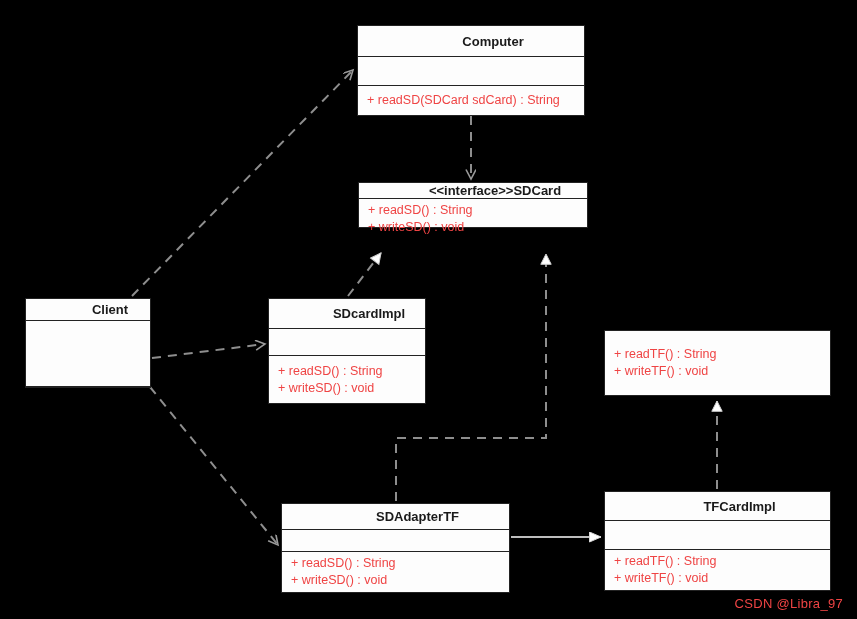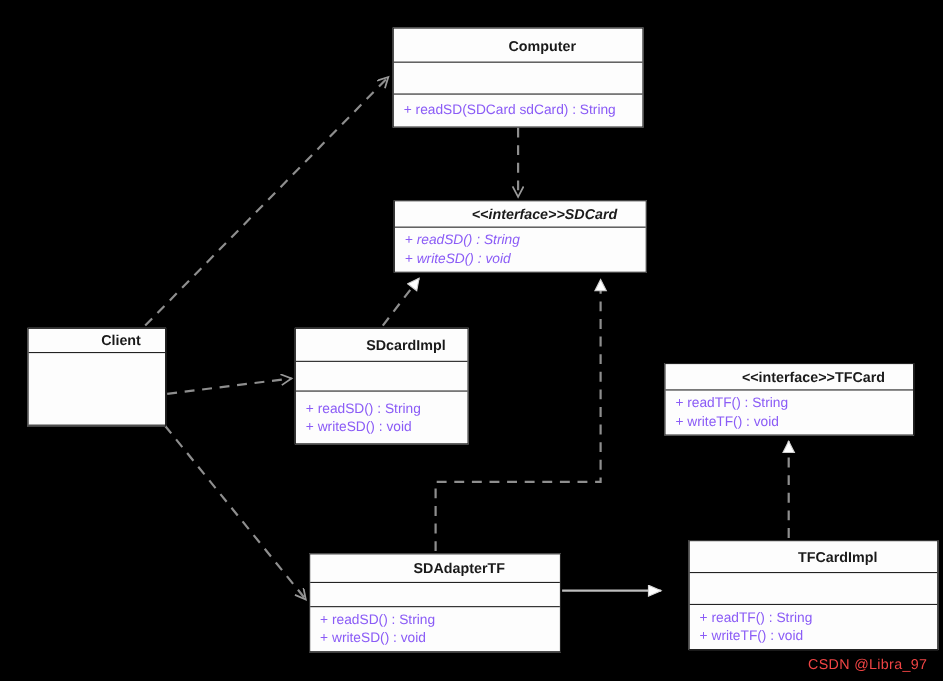--- a/index.html
+++ b/index.html
@@ -9,21 +9,21 @@
   svg.edges{position:absolute;left:0;top:0;width:857px;height:619px;pointer-events:none;}
 
   .uml-box{position:absolute;background:#fdfdfd;border:1.5px solid #222;
            box-sizing:border-box;display:flex;flex-direction:column;}
   .uml-title{font-weight:bold;font-size:13px;color:#1a1a1a;text-align:center;
              display:flex;align-items:center;justify-content:center;
              border-bottom:1.5px solid #222;box-sizing:border-box;padding-left:44px;}
   .uml-empty{border-bottom:1.5px solid #222;box-sizing:border-box;}
   .uml-members{box-sizing:border-box;padding:3px 8px 3px 9px;
                display:flex;flex-direction:column;justify-content:center;}
-  .uml-member{font-size:12.5px;color:#8b5cf6;line-height:17px;white-space:nowrap;}
+  .uml-member{font-size:12.5px;color:#ef4444;line-height:17px;white-space:nowrap;}
 
   .watermark{position:absolute;right:14px;bottom:8px;color:#ef4444;
              font-size:13px;letter-spacing:.3px;}
 </style>
 </head>
 <body>
 
 <div id="canvas">
 
   <svg class="edges" viewBox="0 0 857 619" xmlns="http://www.w3.org/2000/svg">
@@ -73,21 +73,21 @@
   </svg>
 
   <div class="uml-box" style="left:357px;top:25px;width:228px;height:91px;">
     <div class="uml-title" style="height:31px;">Computer</div>
     <div class="uml-empty" style="height:29px;"></div>
     <div class="uml-members" style="flex:1;">
       <div class="uml-member">+ readSD(SDCard sdCard) : String</div>
     </div>
   </div>
 
-  <div class="uml-box" style="left:358px;top:182px;width:230px;height:66px;font-style:italic;">
+  <div class="uml-box" style="left:358px;top:182px;width:230px;height:46px;">
     <div class="uml-title" style="height:30px;">&lt;&lt;interface&gt;&gt;SDCard</div>
     <div class="uml-members" style="flex:1;">
       <div class="uml-member">+ readSD() : String</div>
       <div class="uml-member">+ writeSD() : void</div>
     </div>
   </div>
 
   <div class="uml-box" style="left:25px;top:298px;width:126px;height:90px;gap:44px;">
     <div class="uml-title" style="height:30px;">Client</div>
     <div class="uml-empty" style="height:30px;"></div>
@@ -96,37 +96,36 @@
   <div class="uml-box" style="left:268px;top:298px;width:158px;height:106px;">
     <div class="uml-title" style="height:30px;">SDcardImpl</div>
     <div class="uml-empty" style="height:27px;"></div>
     <div class="uml-members" style="flex:1;">
       <div class="uml-member">+ readSD() : String</div>
       <div class="uml-member">+ writeSD() : void</div>
     </div>
   </div>
 
   <div class="uml-box" style="left:604px;top:330px;width:227px;height:66px;">
-    <div class="uml-title" style="height:30px;">&lt;&lt;interface&gt;&gt;TFCard</div>
     <div class="uml-members" style="flex:1;">
       <div class="uml-member">+ readTF() : String</div>
       <div class="uml-member">+ writeTF() : void</div>
     </div>
   </div>
 
   <div class="uml-box" style="left:281px;top:503px;width:229px;height:90px;">
     <div class="uml-title" style="height:30px;">SDAdapterTF</div>
     <div class="uml-empty" style="height:26px;"></div>
     <div class="uml-members" style="flex:1;">
       <div class="uml-member">+ readSD() : String</div>
       <div class="uml-member">+ writeSD() : void</div>
     </div>
   </div>
 
-  <div class="uml-box" style="left:604px;top:491px;width:227px;height:100px;margin-left:22px;">
+  <div class="uml-box" style="left:604px;top:491px;width:227px;height:100px;">
     <div class="uml-title" style="height:31px;">TFCardImpl</div>
     <div class="uml-empty" style="height:31px;"></div>
     <div class="uml-members" style="flex:1;">
       <div class="uml-member">+ readTF() : String</div>
       <div class="uml-member">+ writeTF() : void</div>
     </div>
   </div>
 
   <div class="watermark">CSDN @Libra_97</div>
 

